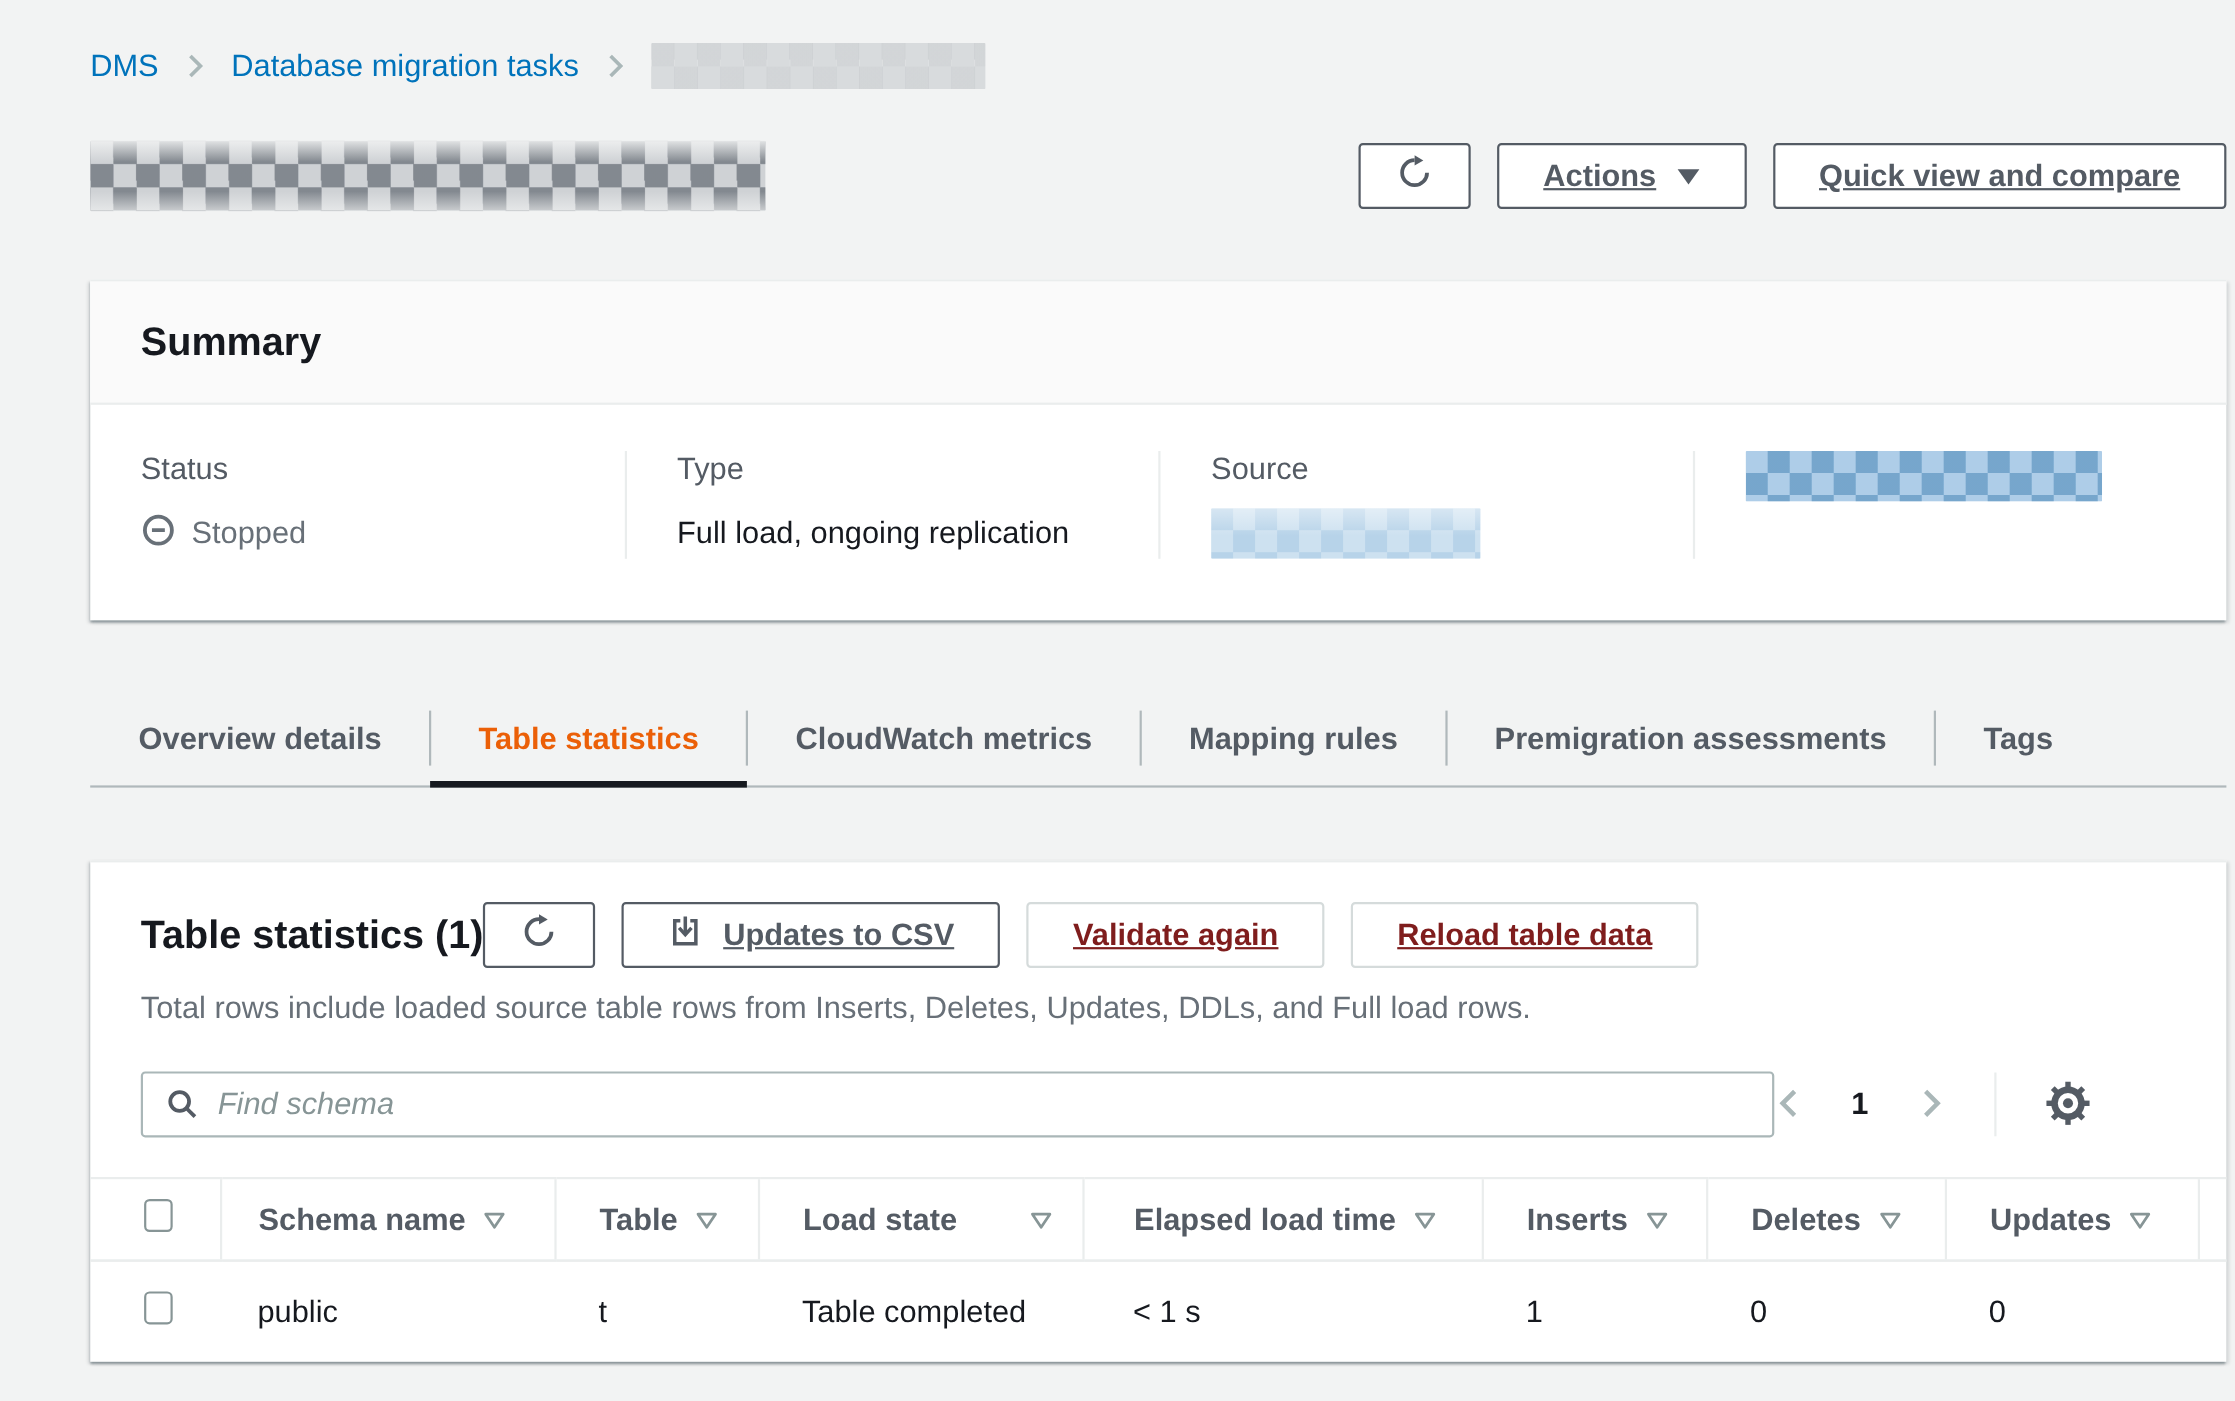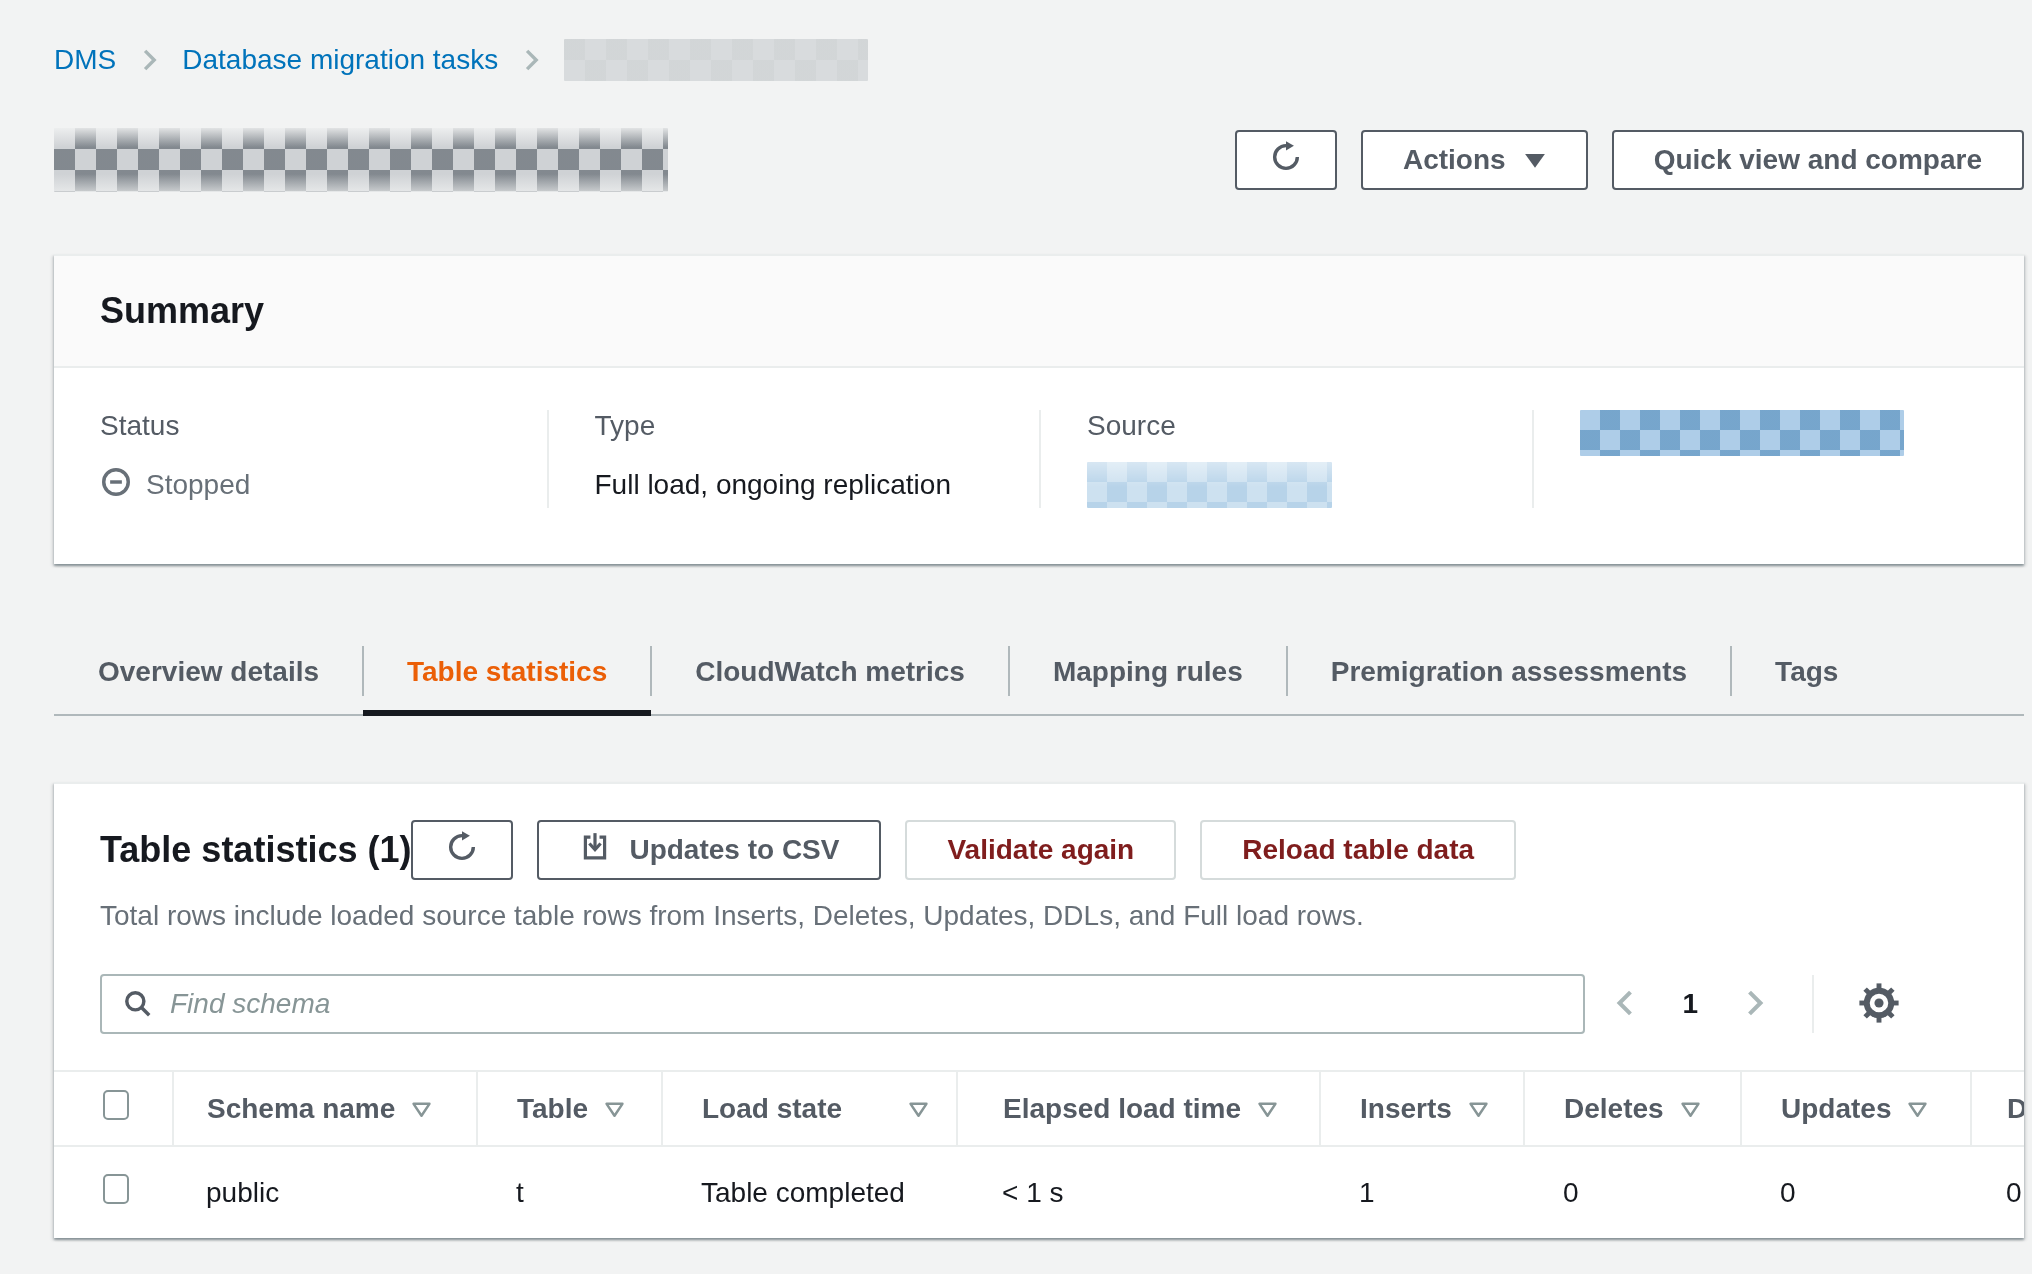--- a/index.html
+++ b/index.html
@@ -3,21 +3,21 @@
 <meta charset="utf-8">
 <style>
   * { box-sizing: border-box; }
   html,body { margin:0; padding:0; }
   body {
     width:2032px; height:1274px; overflow:hidden;
     background:#f2f3f3;
     font-family:"Liberation Sans","DejaVu Sans",sans-serif;
     font-size:28px; color:#16191f;
   }
-  .page { padding:38px 8px 0 54px; }
+  .page { padding:38px 8px 0 54px;margin-left:28px; }
 
   
   .breadcrumb { display:flex; align-items:center; gap:22px; height:44px; }
   .crumb { color:#0073bb; text-decoration:none; cursor:pointer; }
   .crumb-sep { display:inline-flex; }
 
   
   .mosaic { border-radius:1px; }
   .mosaic-crumb {
     width:304px; height:42px;
@@ -46,21 +46,21 @@
   }
 
   
   .title-row { display:flex; justify-content:space-between; align-items:center; margin-top:46px; }
   .btn-group { display:flex; gap:24px; }
   .btn {
     display:inline-flex; align-items:center; justify-content:center; gap:18px;
     height:60px; padding:0 40px; background:#fff;
     border:2px solid #545b64; border-radius:4px;
     font-family:inherit; font-size:28px; font-weight:700; color:#545b64;
-    cursor:pointer; white-space:nowrap;
+    cursor:pointer; white-space:nowrap;text-decoration:underline;
   }
   .btn-icononly { width:102px; padding:0; }
   .btn.disabled { border-color:#d5dbdb; color:#7f1d1d; cursor:default; }
 
   
   .card {
     background:#fff; border-top:2px solid #eaeded;
     box-shadow:0 2px 2px rgba(0,28,36,.3), 2px 2px 3px rgba(0,28,36,.12), -2px 2px 3px rgba(0,28,36,.12);
   }
   .card-header { background:#fafafa; padding:34px 46px; border-bottom:2px solid #eaeded; }

